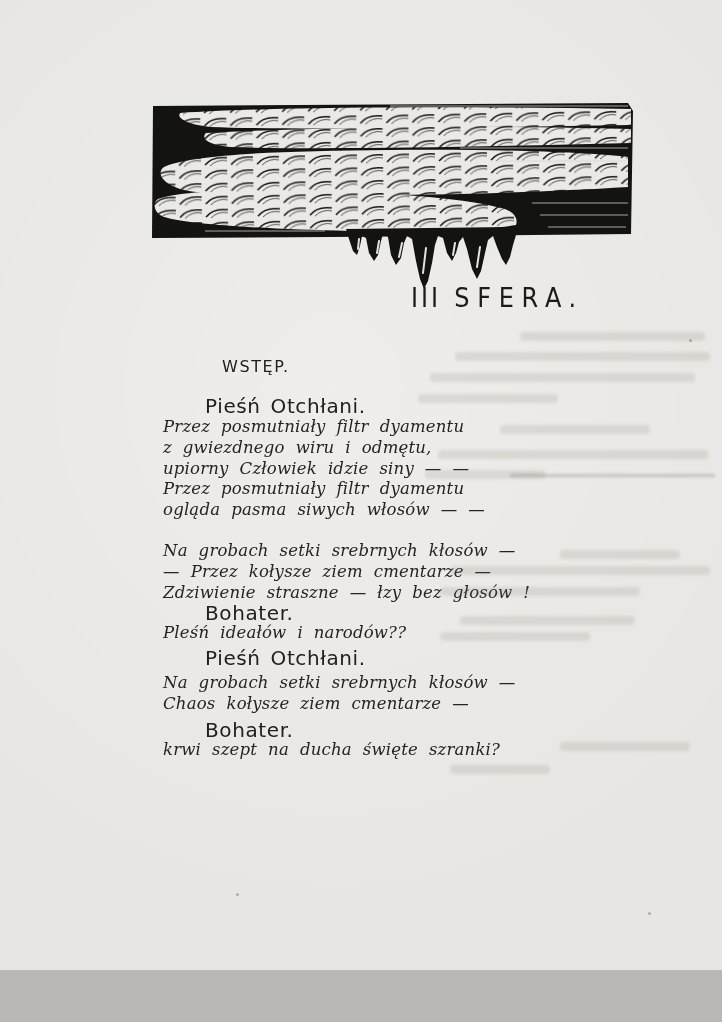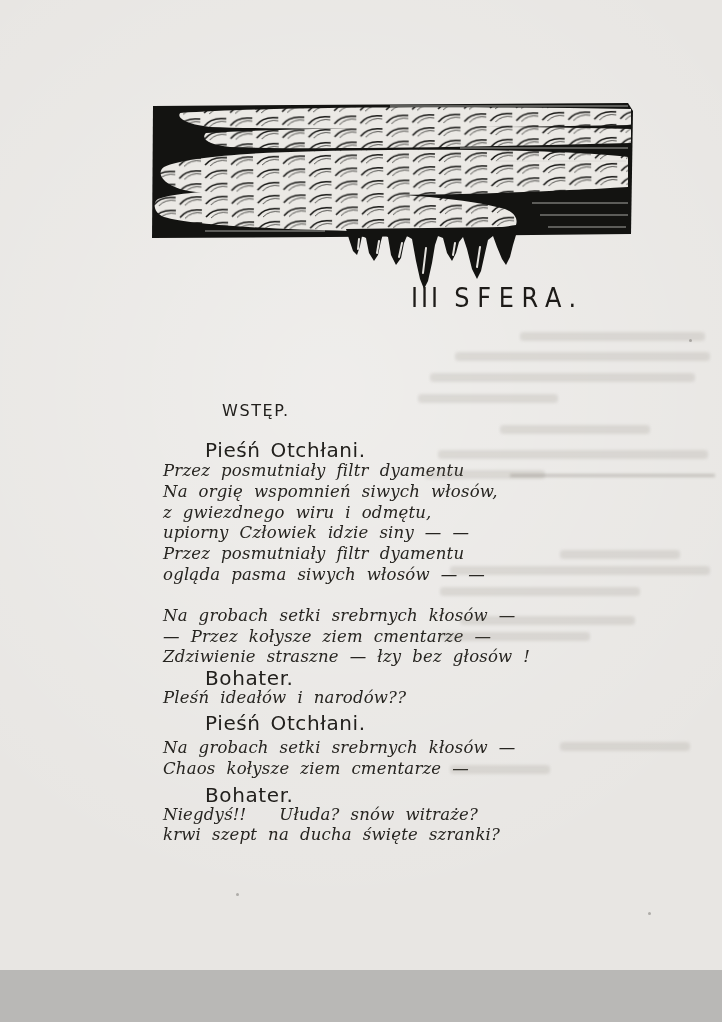--- a/index.html
+++ b/index.html
@@ -19,21 +19,21 @@
   .section-title{
     position:absolute;left:411px;top:285px;
     font-family:"DejaVu Sans", sans-serif;
     font-size:25px;line-height:26px;color:#1d1b18;
     transform:scale(0.96,1.04);transform-origin:left top;
     white-space:nowrap;
   }
   .section-title .roman{letter-spacing:3px;margin-right:14px;}
   .section-title .name{letter-spacing:8px;}
   
-  .tb{position:absolute;left:163px;top:357px;width:440px;color:#262420;margin-top:44px;}
+  .tb{position:absolute;left:163px;top:357px;width:440px;color:#262420;}
   .tb *{margin:0;}
   .wstep{
     font-family:"DejaVu Sans", sans-serif;font-weight:400;
     font-size:16px;line-height:20px;letter-spacing:1.6px;
     margin-left:59px;color:#22201d;
   }
   .sp{
     font-family:"DejaVu Sans", sans-serif;
     font-size:20px;line-height:20px;letter-spacing:0.6px;word-spacing:3px;
     margin-left:42px;color:#22201d;
@@ -113,21 +113,20 @@
   <div class="section-title">
     <span class="roman">III</span><span class="name">SFERA.</span>
   </div>
 
   <div class="tb">
     <h2 class="wstep">WSTĘP.</h2>
 
     <div class="b1">
       <div class="sp">Pieśń Otchłani.</div>
       <div class="line">Przez posmutniały filtr dyamentu</div>
-      <div class="line">Na orgię wspomnień siwych włosów,</div>
       <div class="line">z gwiezdnego wiru i odmętu,</div>
       <div class="line">upiorny Człowiek idzie siny — —</div>
       <div class="line">Przez posmutniały filtr dyamentu</div>
       <div class="line">ogląda pasma siwych włosów — —</div>
     </div>
 
     <div class="b2">
       <div class="line">Na grobach setki srebrnych kłosów —</div>
       <div class="line">— Przez kołysze ziem cmentarze —</div>
       <div class="line">Zdziwienie straszne — łzy bez głosów !</div>
@@ -139,21 +138,20 @@
     </div>
 
     <div class="b4">
       <div class="sp">Pieśń Otchłani.</div>
       <div class="line">Na grobach setki srebrnych kłosów —</div>
       <div class="line">Chaos kołysze ziem cmentarze —</div>
     </div>
 
     <div class="b5">
       <div class="sp">Bohater.</div>
-      <div class="line">Niegdyś!!   Ułuda? snów witraże?</div>
       <div class="line">krwi szept na ducha święte szranki?</div>
     </div>
   </div>
 
   <div class="bleed" style="left:520px;top:332px;width:185px;"></div>
   <div class="bleed" style="left:455px;top:352px;width:255px;"></div>
   <div class="bleed" style="left:430px;top:373px;width:265px;"></div>
   <div class="bleed" style="left:418px;top:394px;width:140px;"></div>
   <div class="bleed" style="left:500px;top:425px;width:150px;"></div>
   <div class="bleed" style="left:438px;top:450px;width:270px;"></div>

